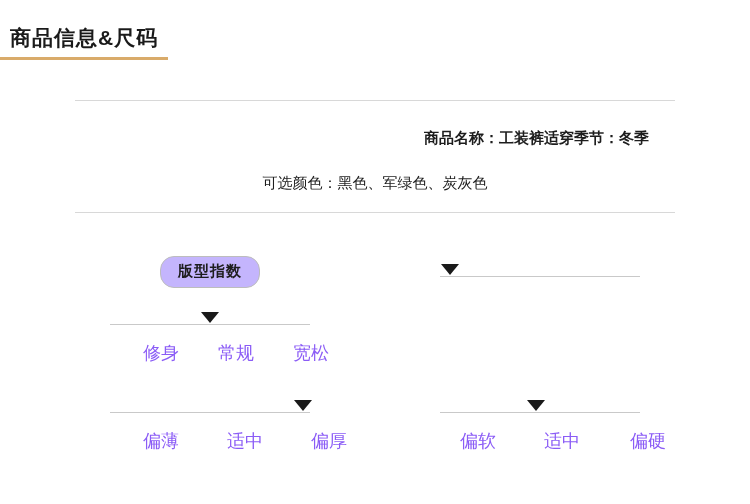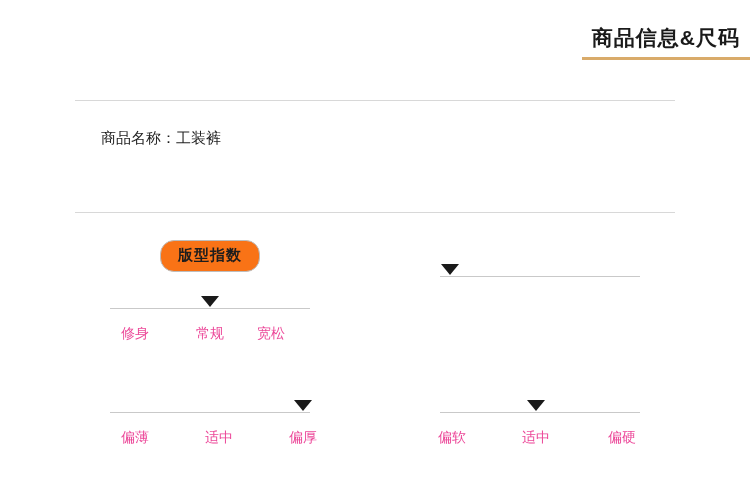--- a/index.html
+++ b/index.html
@@ -19,21 +19,21 @@
     width: 750px;
     height: 504px;
   }
 
   
   .title-wrap {
     position: absolute;
     left: 0;
     top: 22px;
     width: 750px;
-    text-align: right;
+    text-align: left;
   }
   .title {
     display: inline-block;
     position: relative;
     font-size: 21px;
     font-weight: bold;
     letter-spacing: 1px;
     color: #1a1a1a;
     padding: 2px 10px 8px 10px;
   }
@@ -61,52 +61,53 @@
   .info-row {
     position: absolute;
     left: 75px;
     width: 600px;
     display: flex;
     font-size: 15px;
     color: #1d1d1d;
   }
   .info-row.r1 {
     top: 129px;
-    justify-content: flex-start;
+    justify-content: flex-end;
     padding: 0 26px;
     box-sizing: border-box;
+    font-weight: bold;
   }
   .info-row.r2 {
     top: 174px;
     justify-content: center;
   }
   .info-item { white-space: nowrap; }
 
   
   .gauge {
     position: absolute;
     width: 300px;
   }
   .g-bx { left: 60px; }
   .g-dx { left: 390px; }
   .g-r1 { top: 240px; }
   .g-r2 { top: 376px; }
 
   .gauge-label {
-    margin: 0 auto;
+    margin: 16px auto;
     width: 100px;
     text-align: center;
     font-size: 15px;
     font-weight: bold;
     color: #1d1d1d;
     border: 1px solid #bdbdbd;
     border-radius: 14px;
     padding: 5px 0 6px 0;
     box-sizing: border-box;
-    background: #f97316;
+    background: #c4b5fd;
     letter-spacing: 1px;
   }
 
   .gauge-track {
     position: relative;
     margin-top: 36px;
     height: 1px;
   }
   .gauge-line {
     position: absolute;
@@ -127,54 +128,59 @@
     transform: translateX(-9px);
   }
 
   .gauge-ticks {
     position: relative;
     margin-top: 16px;
     height: 20px;
   }
   .tick {
     position: absolute;
-    font-size: 14px;
-    color: #ec4899;
+    font-size: 18px;
+    color: #8b5cf6;
     transform: translateX(-50%);
     white-space: nowrap;
+    margin-left: 26px;
   }
 </style>
 </head>
 <body>
 
 <div class="page">
 
   <div class="title-wrap">
     <div class="title">商品信息&amp;尺码</div>
   </div>
 
   <div class="rule top"></div>
 
   <div class="info-row r1">
     <span class="info-item">商品名称：工装裤</span>
-  </div>
-
+    <span class="info-item">适穿季节：冬季</span>
+  </div>
+
+  <div class="info-row r2">
+    <span class="info-item">可选颜色：黑色、军绿色、炭灰色</span>
+  </div>
 
   <div class="rule bottom"></div>
 
   <div class="gauge g-bx g-r1">
     <div class="gauge-label">版型指数</div>
     <div class="gauge-track">
       <div class="gauge-line"></div>
       <div class="marker" style="left:150px"></div>
     </div>
     <div class="gauge-ticks">
       <span class="tick" style="left:75px">修身</span>
       <span class="tick" style="left:150px">常规</span>
-      <span class="tick" style="left:211px">宽松</span>
+      <span class="tick" style="left:225px">宽松</span>
     </div>
   </div>
 
   <div class="gauge g-dx g-r1">
     <div class="gauge-track">
       <div class="gauge-line"></div>
       <div class="marker" style="left:60px"></div>
     </div>
   </div>
 

